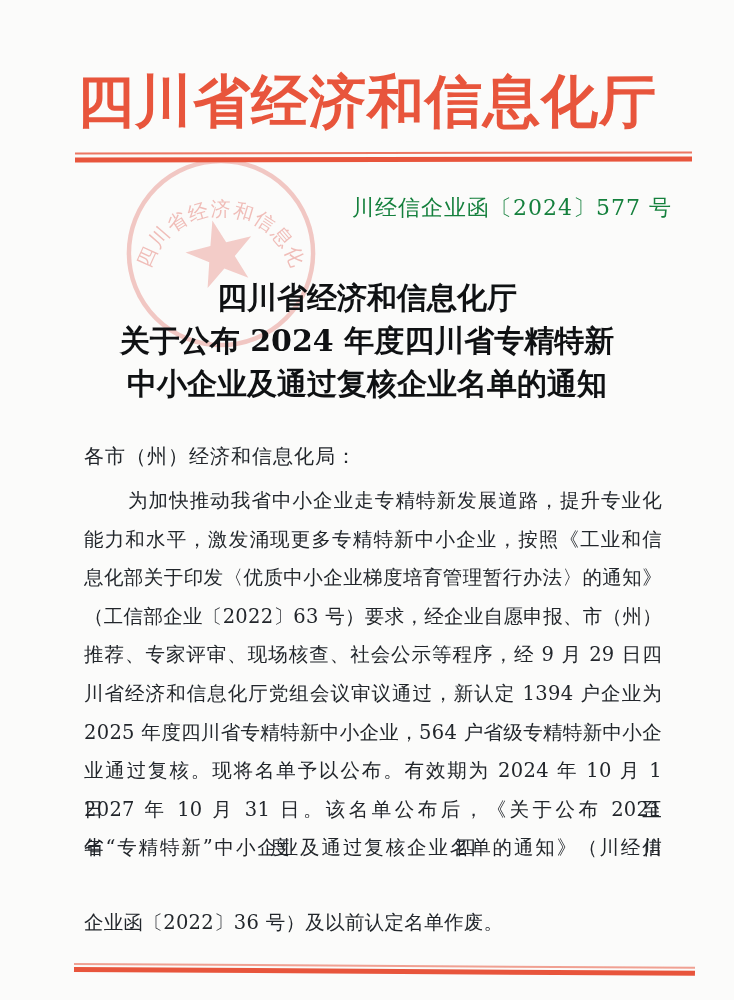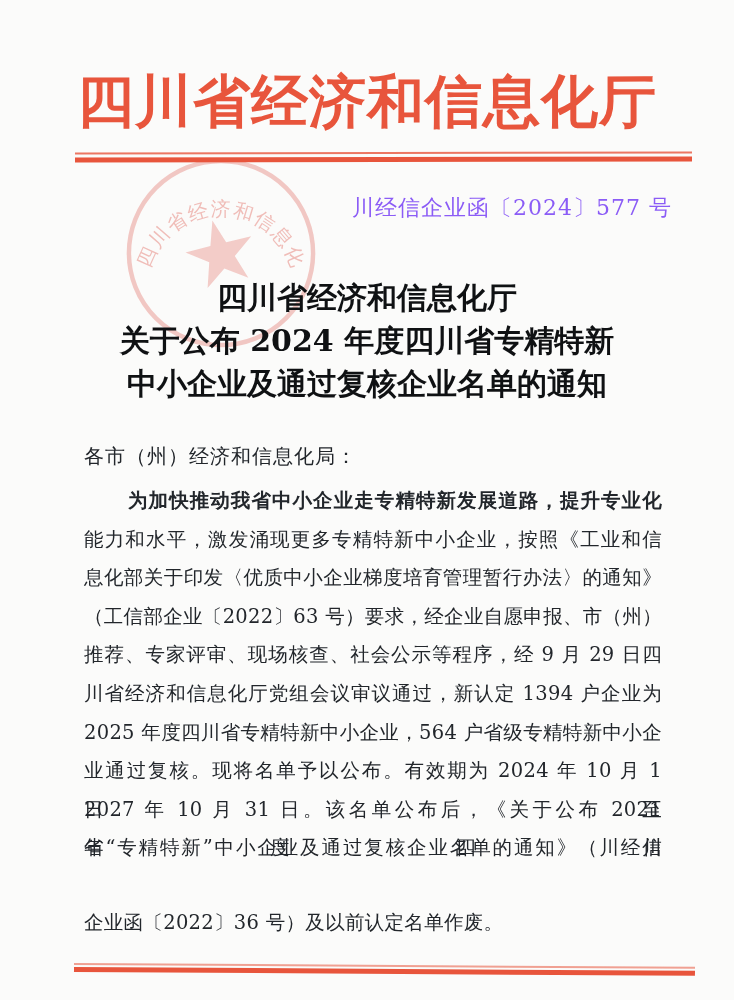--- a/index.html
+++ b/index.html
@@ -54,21 +54,21 @@
     opacity: .85;
     pointer-events: none;
   }
 
   .doc-number {
     position: absolute;
     top: 193px;
     right: 62px;
     font-size: 22px;
     letter-spacing: 1px;
-    color: #8b5cf6;
+    color: #15803d;
     white-space: nowrap;
   }
 
   .title {
     position: absolute;
     left: 0;
     top: 276px;
     width: 100%;
     text-align: center;
     color: #0f1113;
@@ -100,21 +100,21 @@
     line-height: 38.6px;
     letter-spacing: .3px;
     text-align: justify;
     text-align-last: justify;
     word-break: keep-all;
     overflow: visible;
     white-space: nowrap; 
   }
   
   .bline { white-space: normal; height: 38.6px; }
-  .bline.first { text-indent: 44px; font-weight: bold; }
+  .bline.first { text-indent: 44px; }
   .bline.last  { text-align-last: left; margin-top: 36px; }
 
   
   .rule-bottom {
     position: absolute;
     left: 74px;
     top: 963px;
     width: 621px;
     transform: rotate(0.35deg);
     transform-origin: left center;

